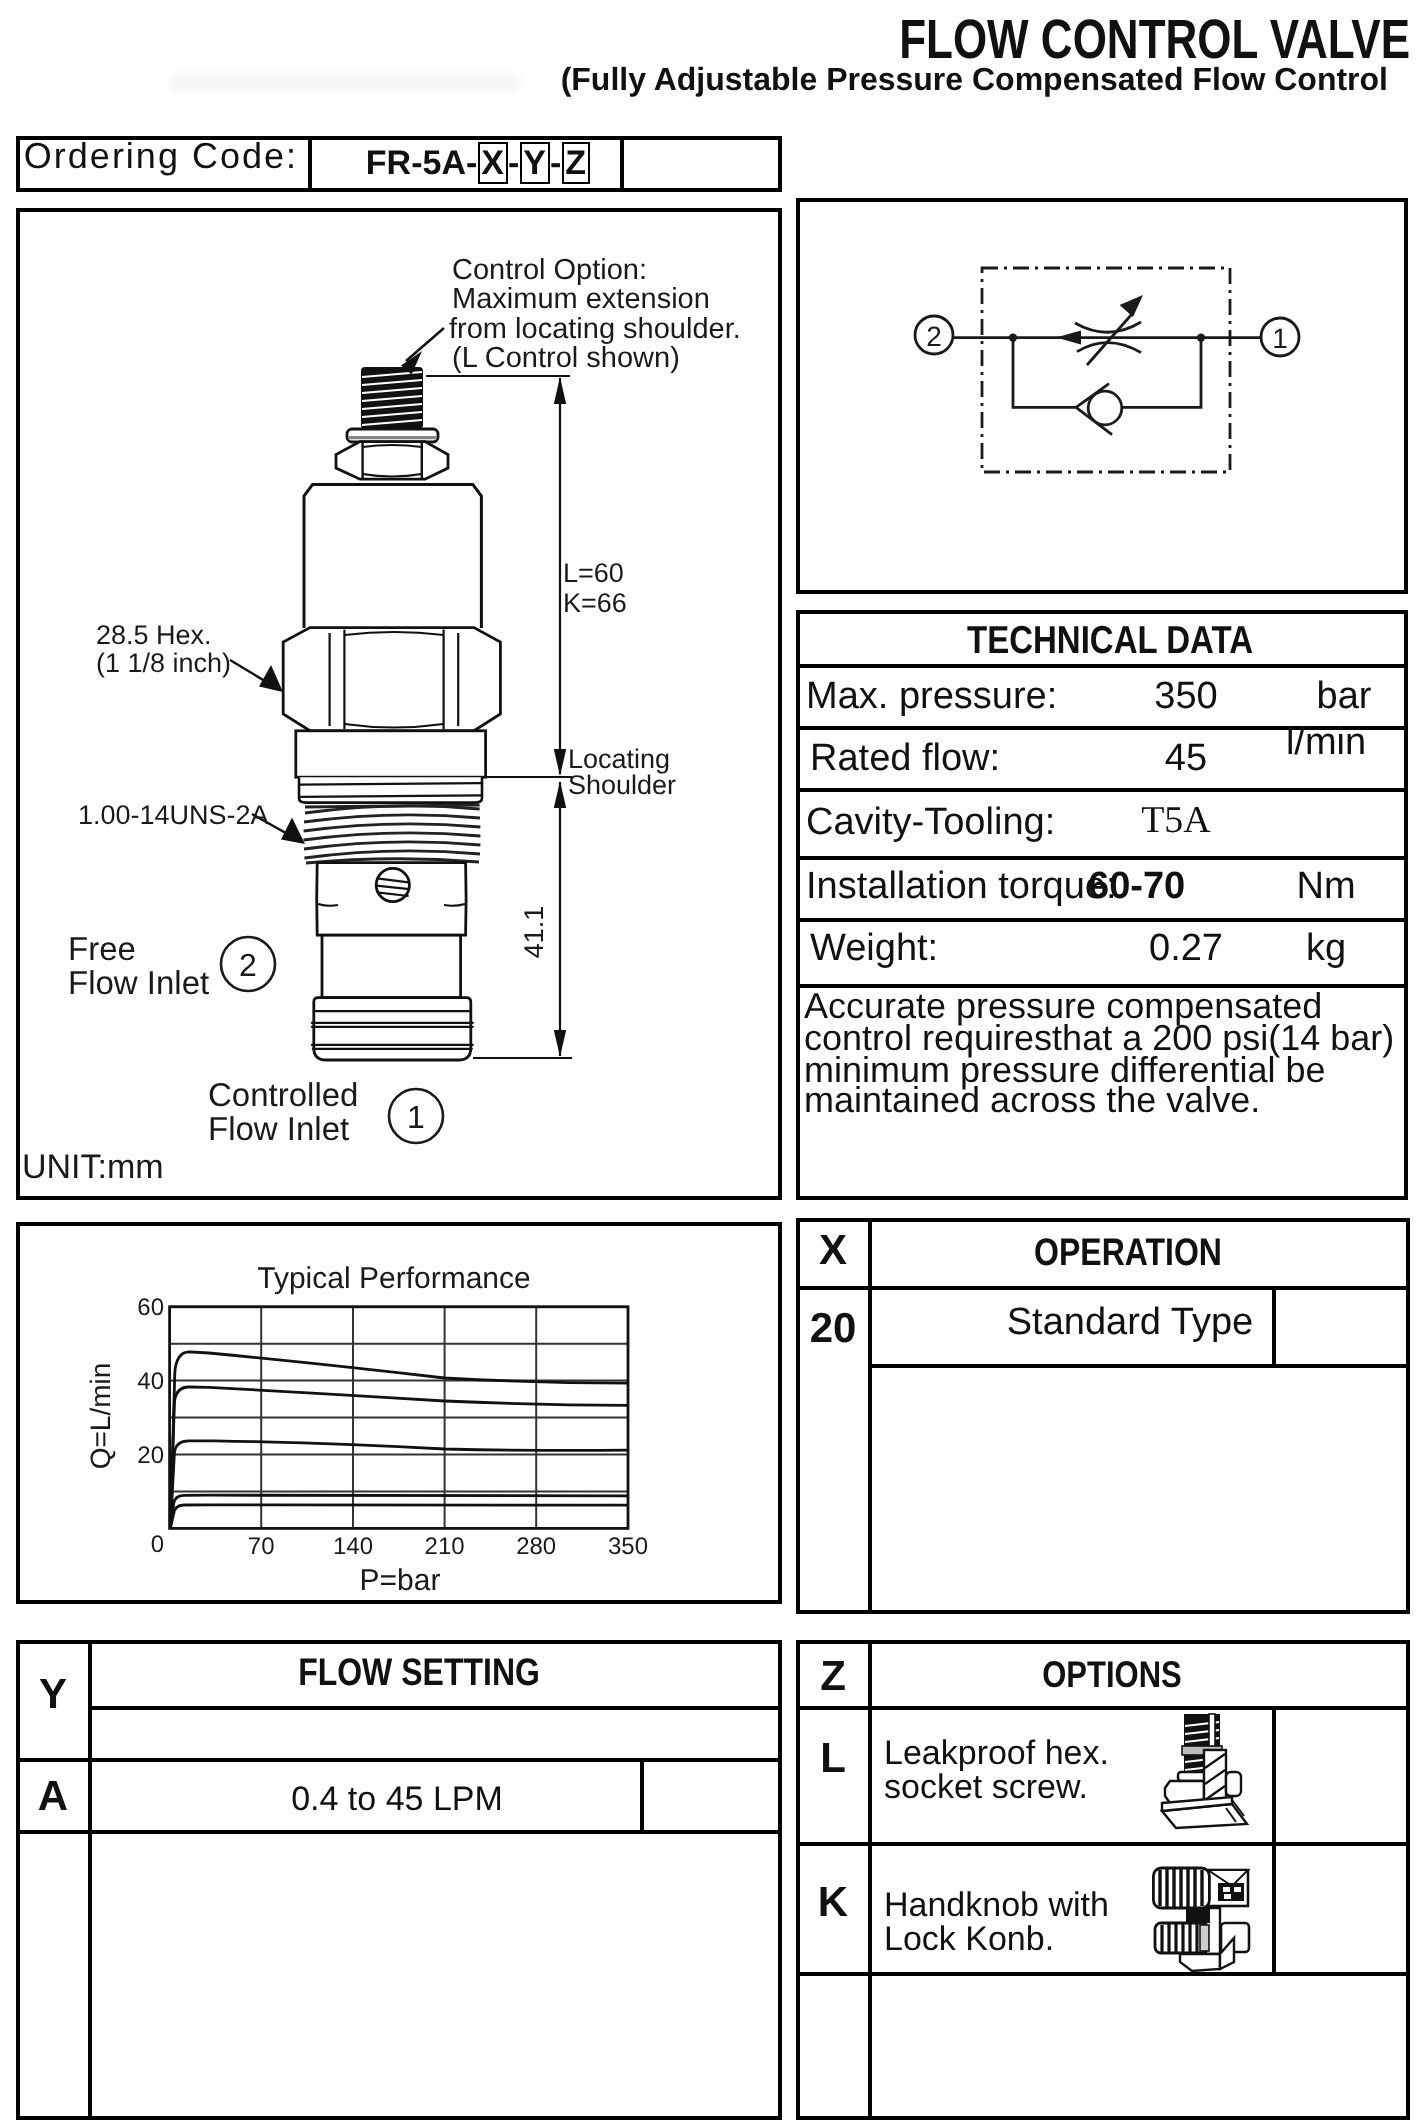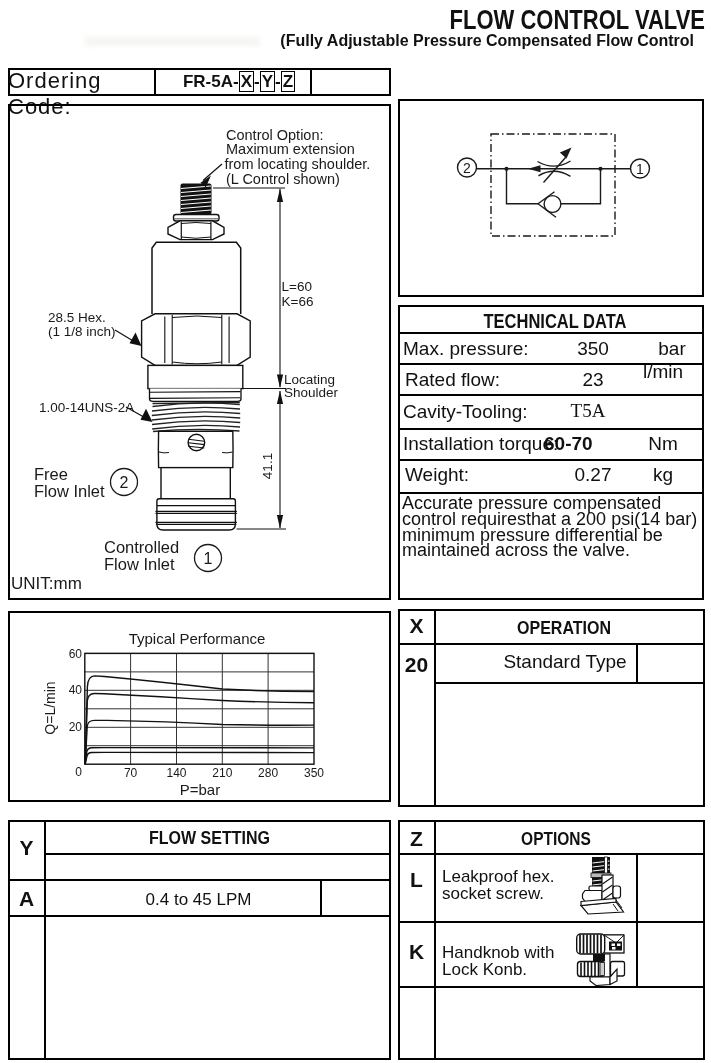--- a/index.html
+++ b/index.html
@@ -14,21 +14,21 @@
 <div id="page">
 
   <div class="abs bold" style="right:6px;top:4px;font-size:22px;transform:scaleY(1.26);transform-origin:top right;">FLOW CONTROL VALVE</div>
   <div class="abs bold" style="right:17px;top:32px;font-size:16px;">(Fully Adjustable Pressure Compensated Flow Control</div>
 
   <div class="abs" style="left:85px;top:37px;width:175px;height:9px;background:#f5f5f3;filter:blur(2.5px);"></div>
 
   <div class="box" style="left:8px;top:68px;width:383px;height:28px;"></div>
   <div class="abs" style="left:154px;top:68px;width:2px;height:28px;background:#000;"></div>
   <div class="abs" style="left:310px;top:68px;width:2px;height:28px;background:#000;"></div>
-  <div class="abs" style="left:8px;top:68px;width:141px;text-align:left;font-size:22px;letter-spacing:1px;">Ordering Code:</div>
+  <div class="abs" style="left:8px;top:68px;width:141px;text-align:right;font-size:18px;letter-spacing:1px;">Ordering Code:</div>
   <div class="abs bold" style="left:162px;top:72px;width:154px;text-align:center;font-size:17px;">FR-5A-<span style="border:1.5px solid #000;padding:0 1px;">X</span>-<span style="border:1.5px solid #000;padding:0 1px;">Y</span>-<span style="border:1.5px solid #000;padding:0 1px;">Z</span></div>
 
   <div class="box" style="left:8px;top:104px;width:383px;height:496px;"></div>
   <div id="valve" class="abs" style="left:8px;top:105px;">
     <svg width="383" height="495" viewBox="0 0 383 495">
 
       <rect x="172.5" y="78.5" width="31" height="31" rx="2" fill="#111"></rect>
       <g stroke="#fff" stroke-width="1" fill="none">
         <line x1="173" y1="83.5" x2="203" y2="81"></line>
         <line x1="173" y1="87.5" x2="203" y2="85"></line>
@@ -188,21 +188,21 @@
     <div class="abs" style="left:0;top:58px;width:306px;height:2px;background:#000;"></div>
     <div class="abs" style="left:0;top:89px;width:306px;height:2px;background:#000;"></div>
     <div class="abs" style="left:0;top:123px;width:306px;height:2px;background:#000;"></div>
     <div class="abs" style="left:0;top:154px;width:306px;height:2px;background:#000;"></div>
     <div class="abs" style="left:0;top:187px;width:306px;height:2px;background:#000;"></div>
     <div class="abs bold" style="left:8px;top:5px;width:298px;text-align:center;font-size:16.5px;transform:scaleY(1.18);transform-origin:center top;">TECHNICAL DATA</div>
     <div class="abs" style="left:5px;top:33px;">Max. pressure:</div>
     <div class="abs" style="left:160px;top:33px;width:70px;text-align:center;">350</div>
     <div class="abs" style="left:239px;top:33px;width:70px;text-align:center;">bar</div>
     <div class="abs" style="left:7px;top:64px;">Rated flow:</div>
-    <div class="abs" style="left:160px;top:64px;width:70px;text-align:center;">23</div>
+    <div class="abs" style="left:160px;top:64px;width:70px;text-align:center;">45</div>
     <div class="abs" style="left:230px;top:56px;width:70px;text-align:center;">l/min</div>
     <div class="abs" style="left:5px;top:96px;">Cavity-Tooling:</div>
     <div class="abs" style="left:150px;top:95px;width:80px;text-align:center;font-family:'Liberation Serif',serif;">T5A</div>
     <div class="abs" style="left:5px;top:128px;">Installation torque:</div>
     <div class="abs" style="left:146px;top:128px;width:70px;text-align:left;font-weight:bold;">60-70</div>
     <div class="abs" style="left:230px;top:128px;width:70px;text-align:center;">Nm</div>
     <div class="abs" style="left:7px;top:159px;">Weight:</div>
     <div class="abs" style="left:160px;top:159px;width:70px;text-align:center;">0.27</div>
     <div class="abs" style="left:230px;top:159px;width:70px;text-align:center;">kg</div>
     <div class="abs" style="left:4px;top:191px;width:300px;font-size:18px;line-height:15.8px;">Accurate pressure compensated control requiresthat a 200 psi(14 bar) minimum pressure differential be maintained across the valve.</div>

